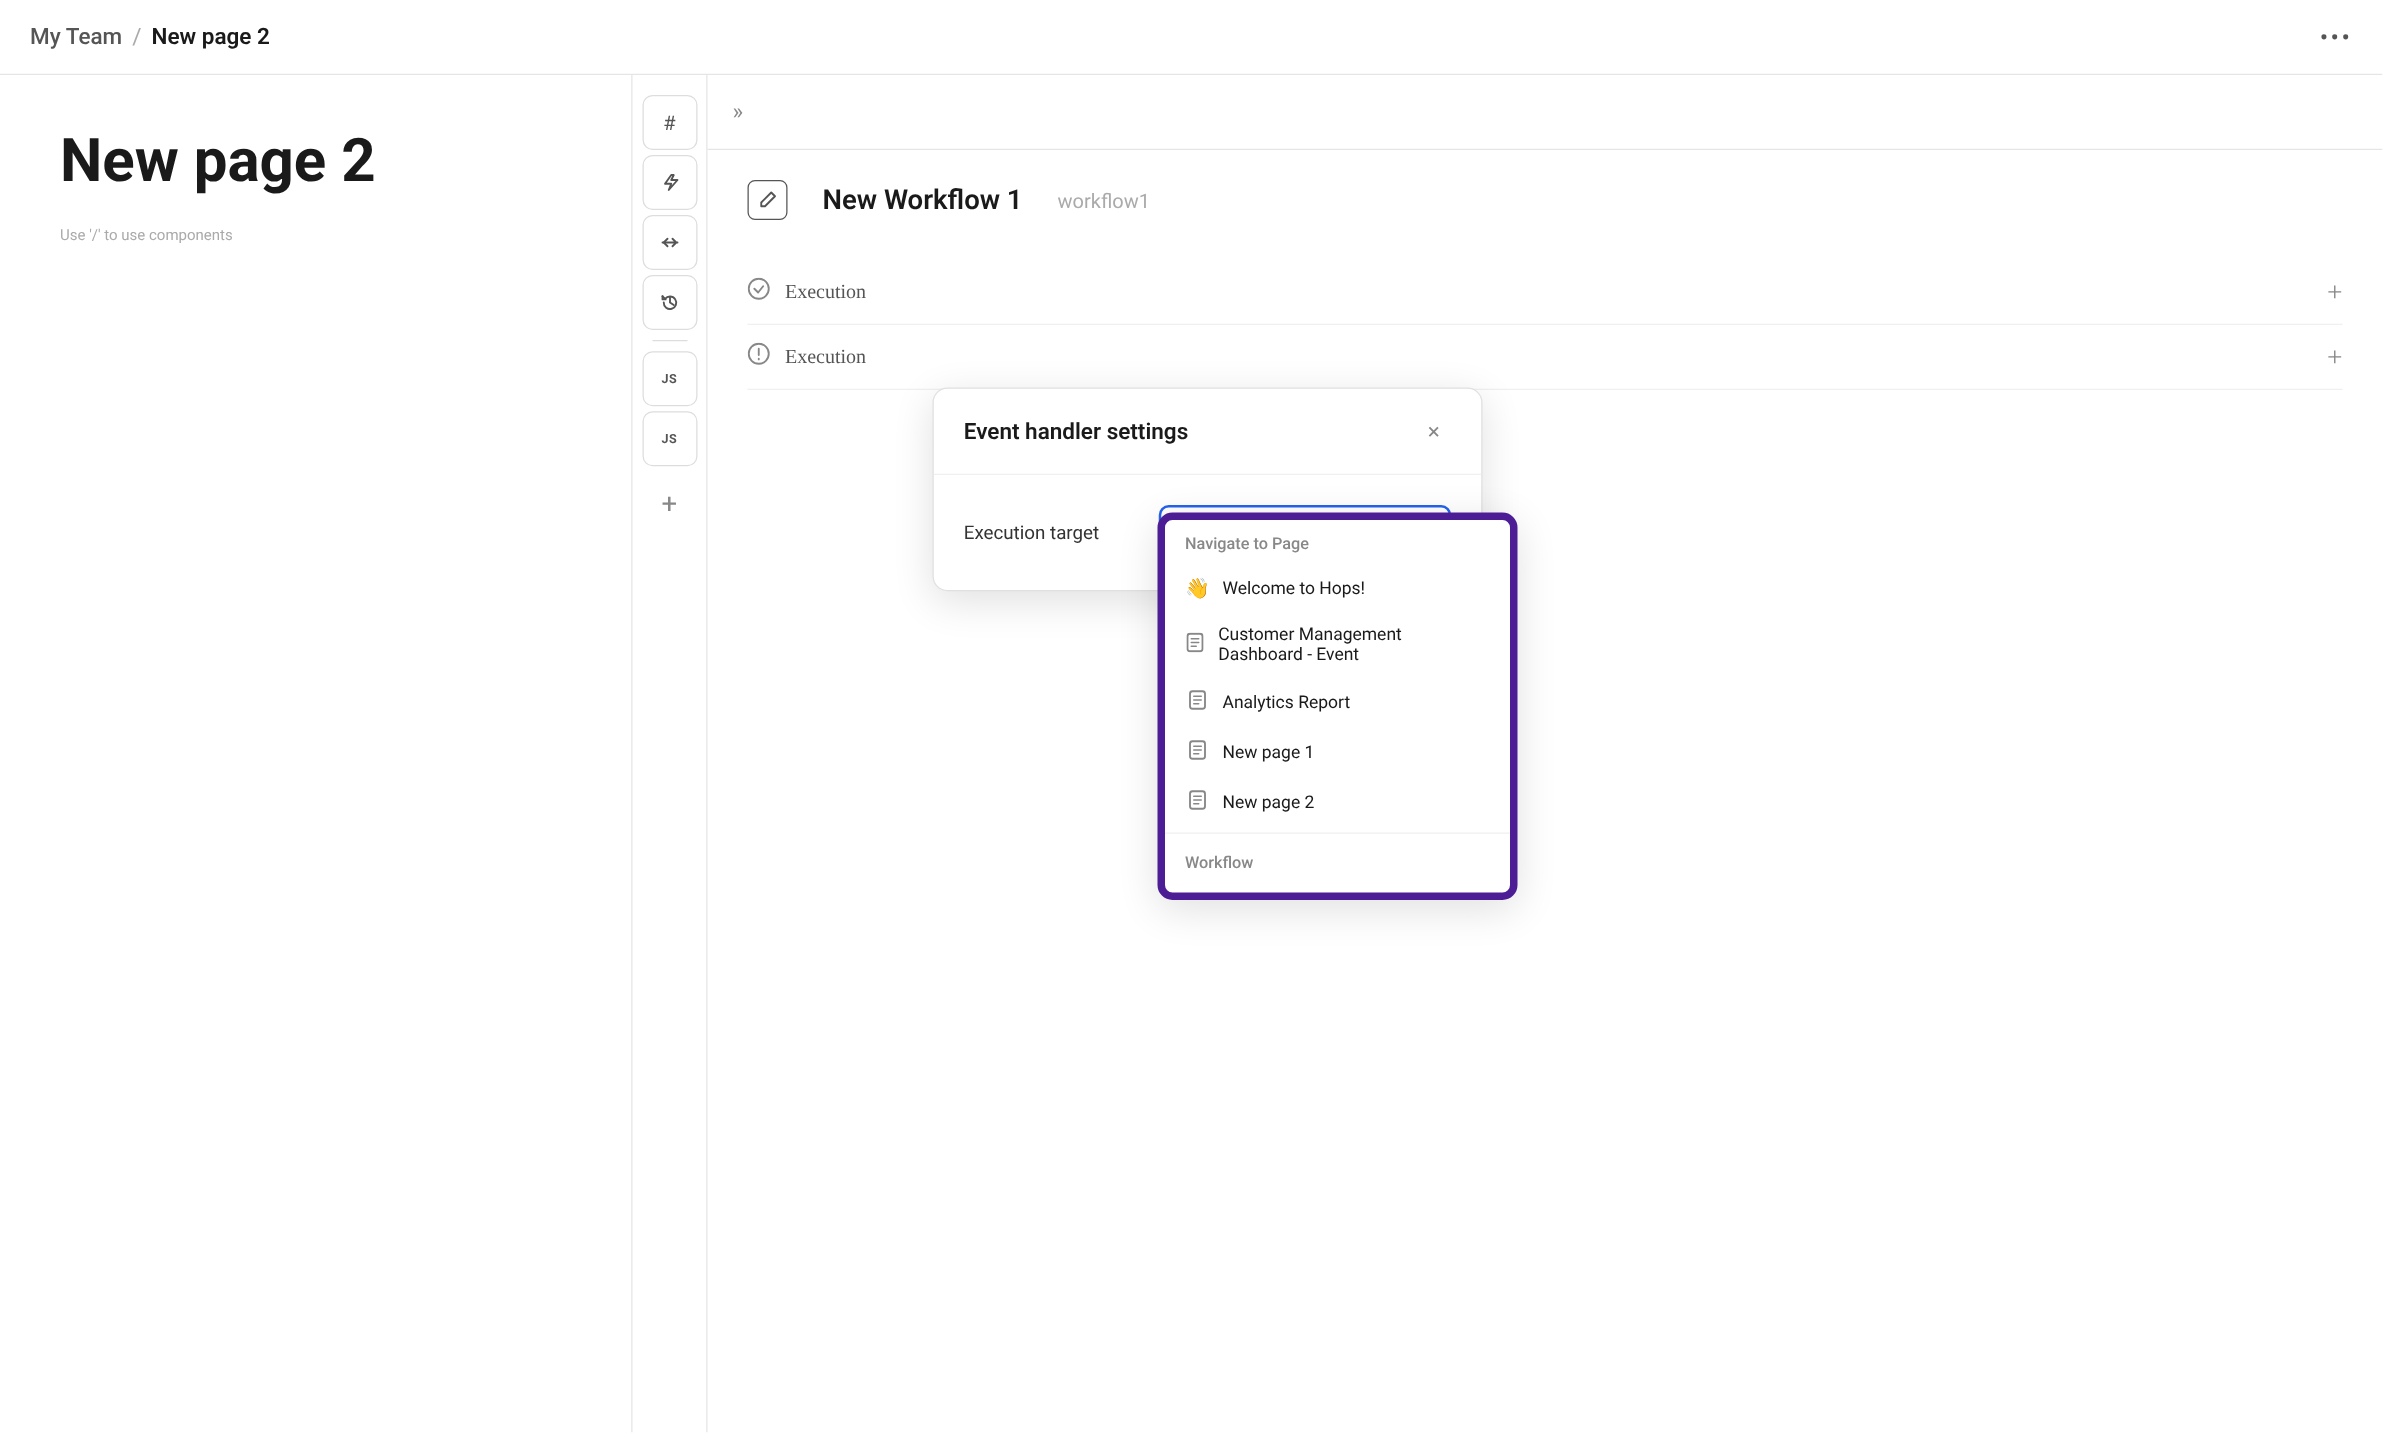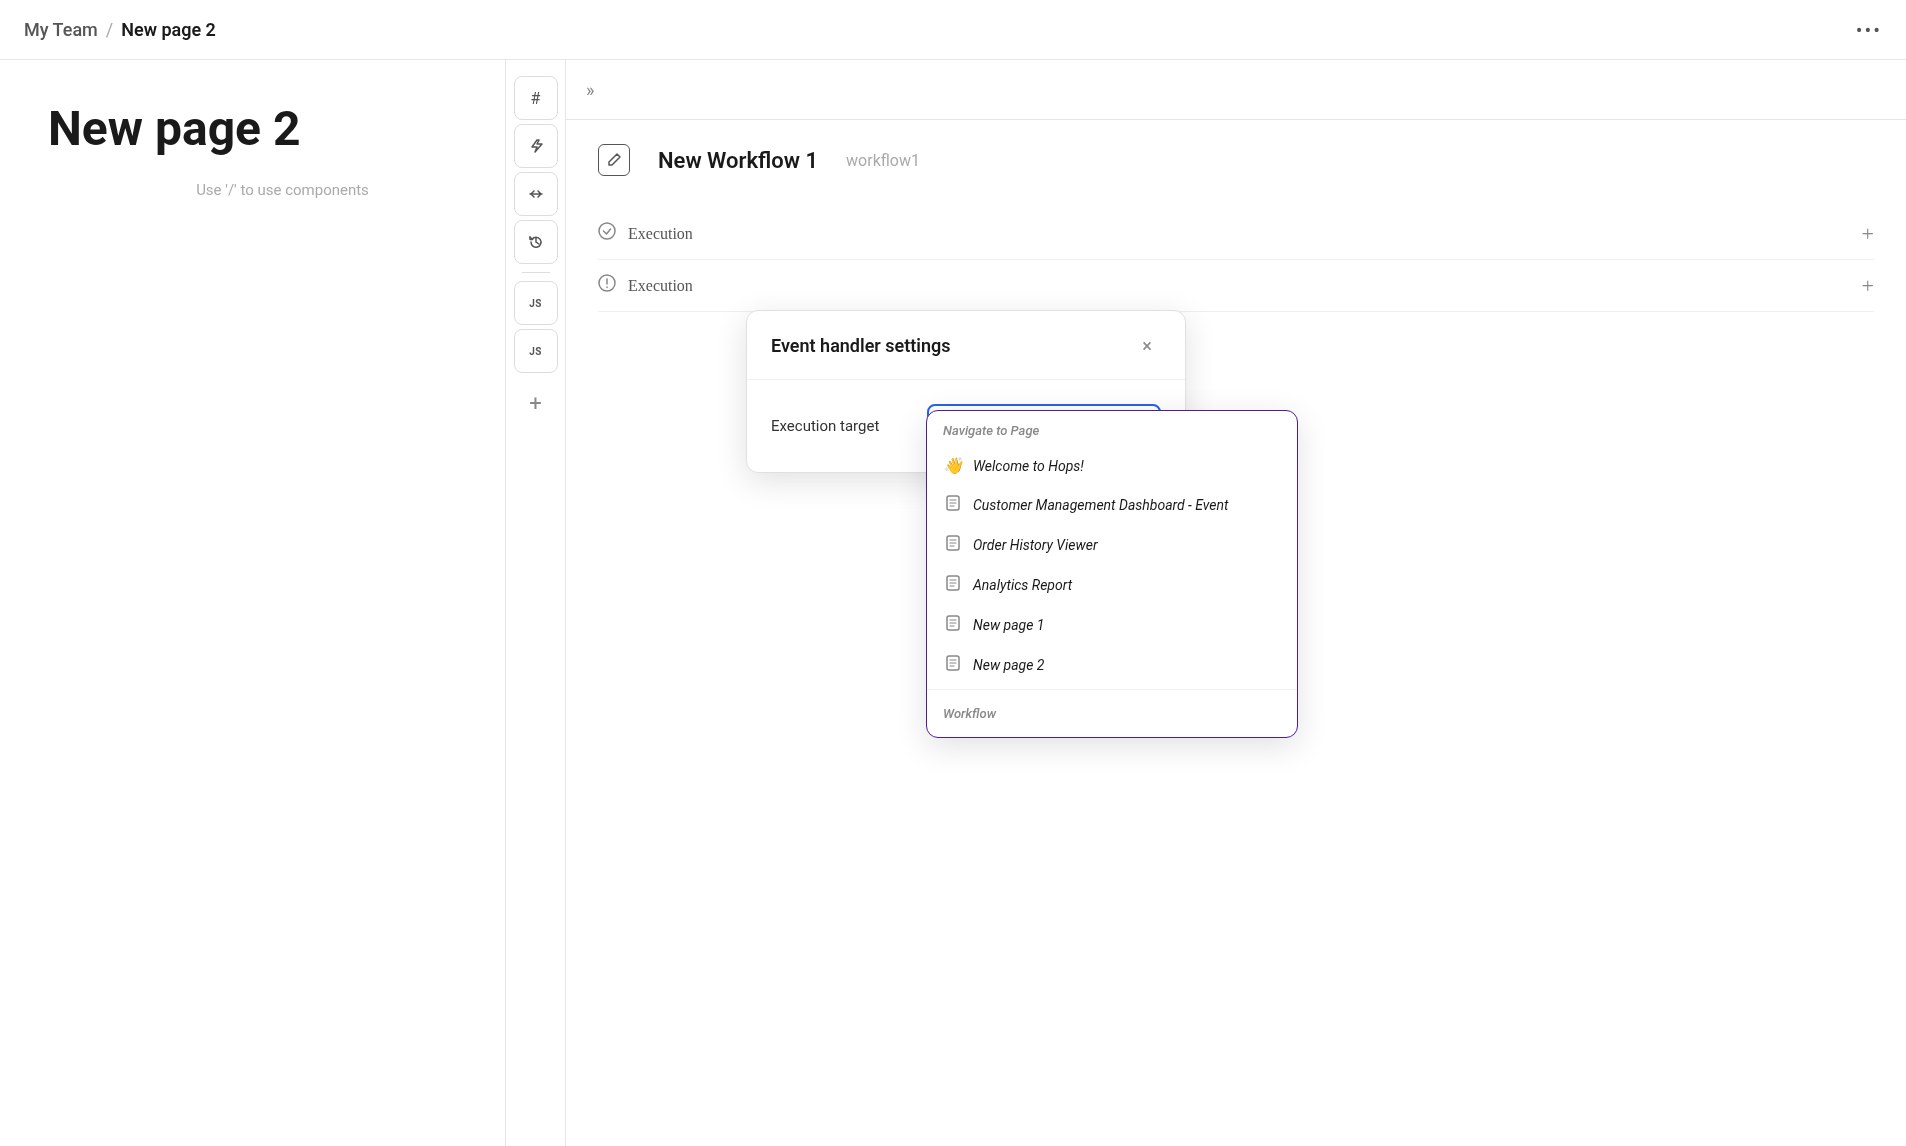--- a/index.html
+++ b/index.html
@@ -65,23 +65,22 @@
       position: relative;
       border-right: 1px solid #e5e5e5;
     }
     .page-title {
       font-size: 48px;
       font-weight: 700;
       color: #1a1a1a;
       margin-bottom: 24px;
     }
     .page-hint {
-      font-size: 15px;
+      font-size: 12px;
       color: #aaa;
-      text-align: center;
     }
 
     
     .sidebar-icons {
       position: absolute;
       right: 0;
       top: 0;
       width: 60px;
       height: 100%;
       border-left: 1px solid #e5e5e5;
@@ -305,28 +304,27 @@
     .modal-select-arrow {
       font-size: 18px;
       color: #555;
     }
 
     
     .dropdown-list {
       position: absolute;
       top: 290px;
       left: 360px;
-      width: 372px;
+      width: 288px;
       background: #fff;
-      border: 1px solid #4c1d95;
+      border: 6px solid #4c1d95;
       border-radius: 12px;
       box-shadow: 0 8px 32px rgba(0,0,0,0.12);
       z-index: 300;
       overflow: hidden;
-      font-style: italic;
     }
     .dropdown-section-label {
       font-size: 13px;
       color: #888;
       padding: 12px 16px 8px 16px;
       font-weight: 500;
     }
     .dropdown-item {
       display: flex;
       align-items: center;
@@ -478,29 +476,20 @@
           <div class="dropdown-item">
             <span class="dropdown-item-icon">
               <svg width="14" height="16" viewBox="0 0 14 16" fill="none">
                 <rect x="1" y="1" width="12" height="14" rx="2" stroke="#888" stroke-width="1.5"></rect>
                 <path d="M4 5h6M4 8h6M4 11h4" stroke="#888" stroke-width="1.2" stroke-linecap="round"></path>
               </svg>
             </span>
             <span>Customer Management Dashboard - Event</span>
           </div>
 
-          <div class="dropdown-item">
-            <span class="dropdown-item-icon">
-              <svg width="14" height="16" viewBox="0 0 14 16" fill="none">
-                <rect x="1" y="1" width="12" height="14" rx="2" stroke="#888" stroke-width="1.5"></rect>
-                <path d="M4 5h6M4 8h6M4 11h4" stroke="#888" stroke-width="1.2" stroke-linecap="round"></path>
-              </svg>
-            </span>
-            <span>Order History Viewer</span>
-          </div>
 
           <div class="dropdown-item">
             <span class="dropdown-item-icon">
               <svg width="14" height="16" viewBox="0 0 14 16" fill="none">
                 <rect x="1" y="1" width="12" height="14" rx="2" stroke="#888" stroke-width="1.5"></rect>
                 <path d="M4 5h6M4 8h6M4 11h4" stroke="#888" stroke-width="1.2" stroke-linecap="round"></path>
               </svg>
             </span>
             <span>Analytics Report</span>
           </div>

